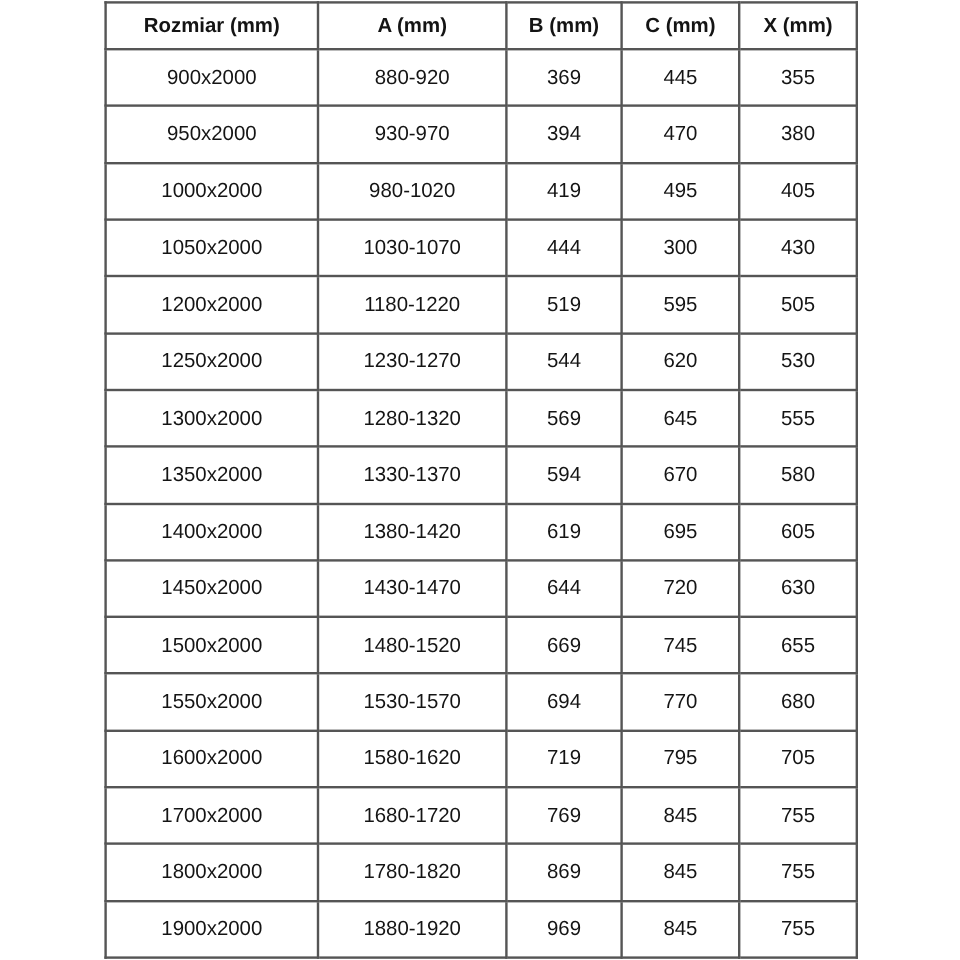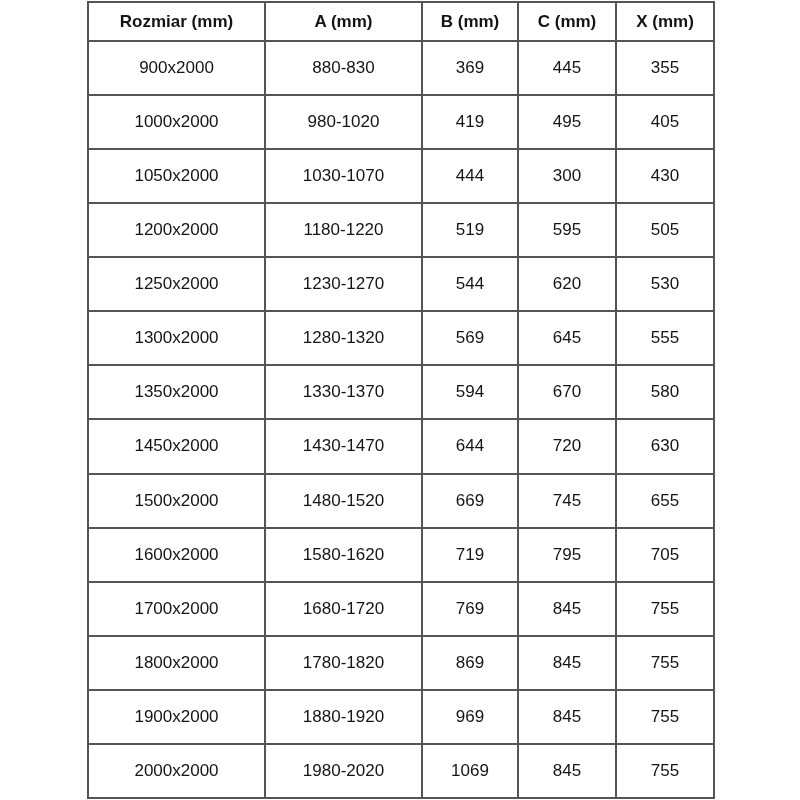--- a/index.html
+++ b/index.html
@@ -64,24 +64,31 @@
           <th>Rozmiar (mm)</th>
           <th>A (mm)</th>
           <th>B (mm)</th>
           <th>C (mm)</th>
           <th>X (mm)</th>
         </tr>
     </thead>
     <tbody>
         <tr>
           <td>900x2000</td>
-          <td>880-830</td>
+          <td>880-920</td>
           <td>369</td>
           <td>445</td>
           <td>355</td>
+        </tr>
+        <tr>
+          <td>950x2000</td>
+          <td>930-970</td>
+          <td>394</td>
+          <td>470</td>
+          <td>380</td>
         </tr>
         <tr>
           <td>1000x2000</td>
           <td>980-1020</td>
           <td>419</td>
           <td>495</td>
           <td>405</td>
         </tr>
         <tr>
           <td>1050x2000</td>
@@ -112,32 +119,46 @@
           <td>555</td>
         </tr>
         <tr>
           <td>1350x2000</td>
           <td>1330-1370</td>
           <td>594</td>
           <td>670</td>
           <td>580</td>
         </tr>
         <tr>
+          <td>1400x2000</td>
+          <td>1380-1420</td>
+          <td>619</td>
+          <td>695</td>
+          <td>605</td>
+        </tr>
+        <tr>
           <td>1450x2000</td>
           <td>1430-1470</td>
           <td>644</td>
           <td>720</td>
           <td>630</td>
         </tr>
         <tr>
           <td>1500x2000</td>
           <td>1480-1520</td>
           <td>669</td>
           <td>745</td>
           <td>655</td>
+        </tr>
+        <tr>
+          <td>1550x2000</td>
+          <td>1530-1570</td>
+          <td>694</td>
+          <td>770</td>
+          <td>680</td>
         </tr>
         <tr>
           <td>1600x2000</td>
           <td>1580-1620</td>
           <td>719</td>
           <td>795</td>
           <td>705</td>
         </tr>
         <tr>
           <td>1700x2000</td>
@@ -153,22 +174,15 @@
           <td>845</td>
           <td>755</td>
         </tr>
         <tr>
           <td>1900x2000</td>
           <td>1880-1920</td>
           <td>969</td>
           <td>845</td>
           <td>755</td>
         </tr>
-        <tr>
-          <td>2000x2000</td>
-          <td>1980-2020</td>
-          <td>1069</td>
-          <td>845</td>
-          <td>755</td>
-        </tr>
       </tbody>
   </table>
 </div>
 
 </body></html>

